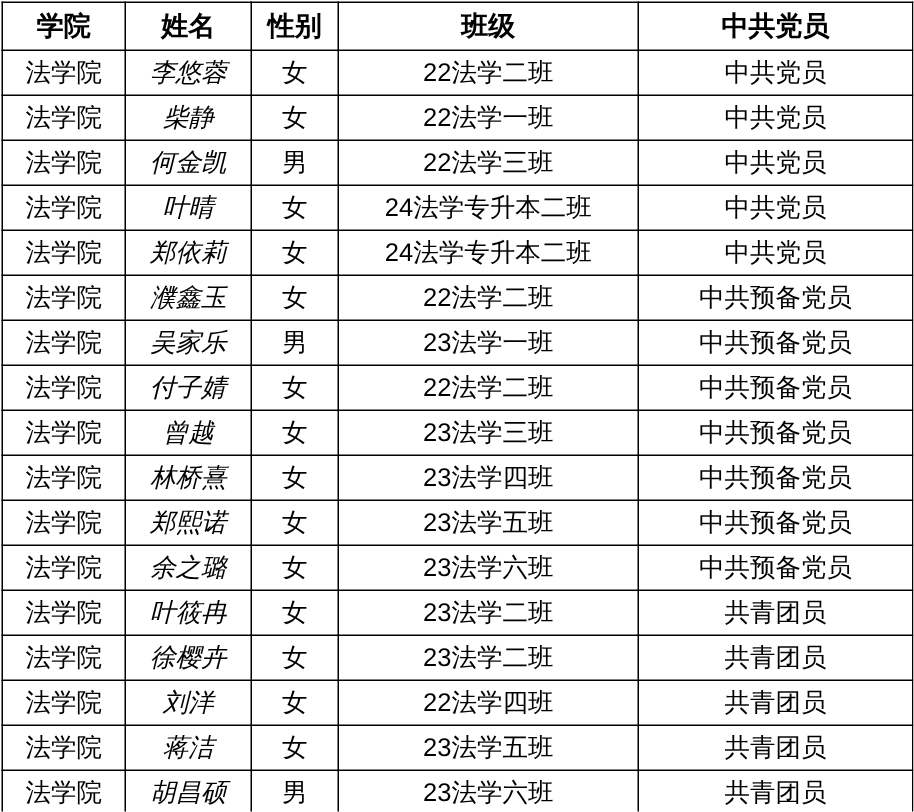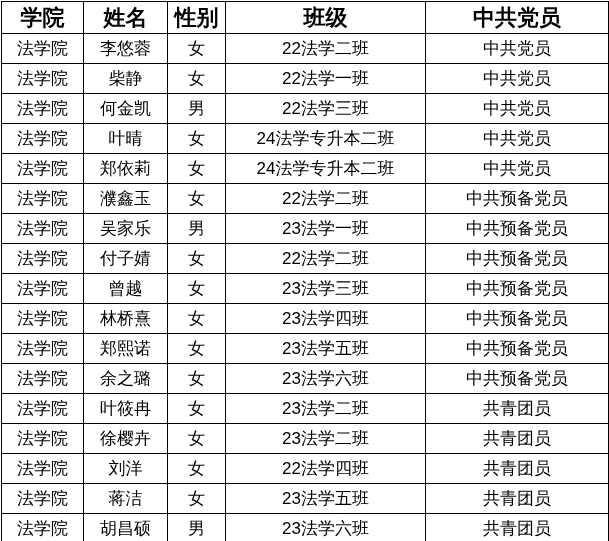--- a/index.html
+++ b/index.html
@@ -38,30 +38,31 @@
     vertical-align: middle;
     padding: 0;
     height: 29px;
     line-height: 29px;
     white-space: nowrap;
     overflow: hidden;
     color: #000000;
   }
   table.roster thead th {
     font-weight: bold;
-    font-size: 22px;
+    font-size: 18px;
     height: 31px;
     line-height: 31px;
   }
   table.roster tbody td {
     font-weight: normal;
     font-size: 17px;
   }
   table.roster tbody td.cell-name {
     letter-spacing: 0px;
+    font-style: italic;
   }
 </style>
 </head>
 <body>
 
 <div class="sheet">
   <table class="roster">
     <colgroup>
       <col class="c-college">
       <col class="c-name">

